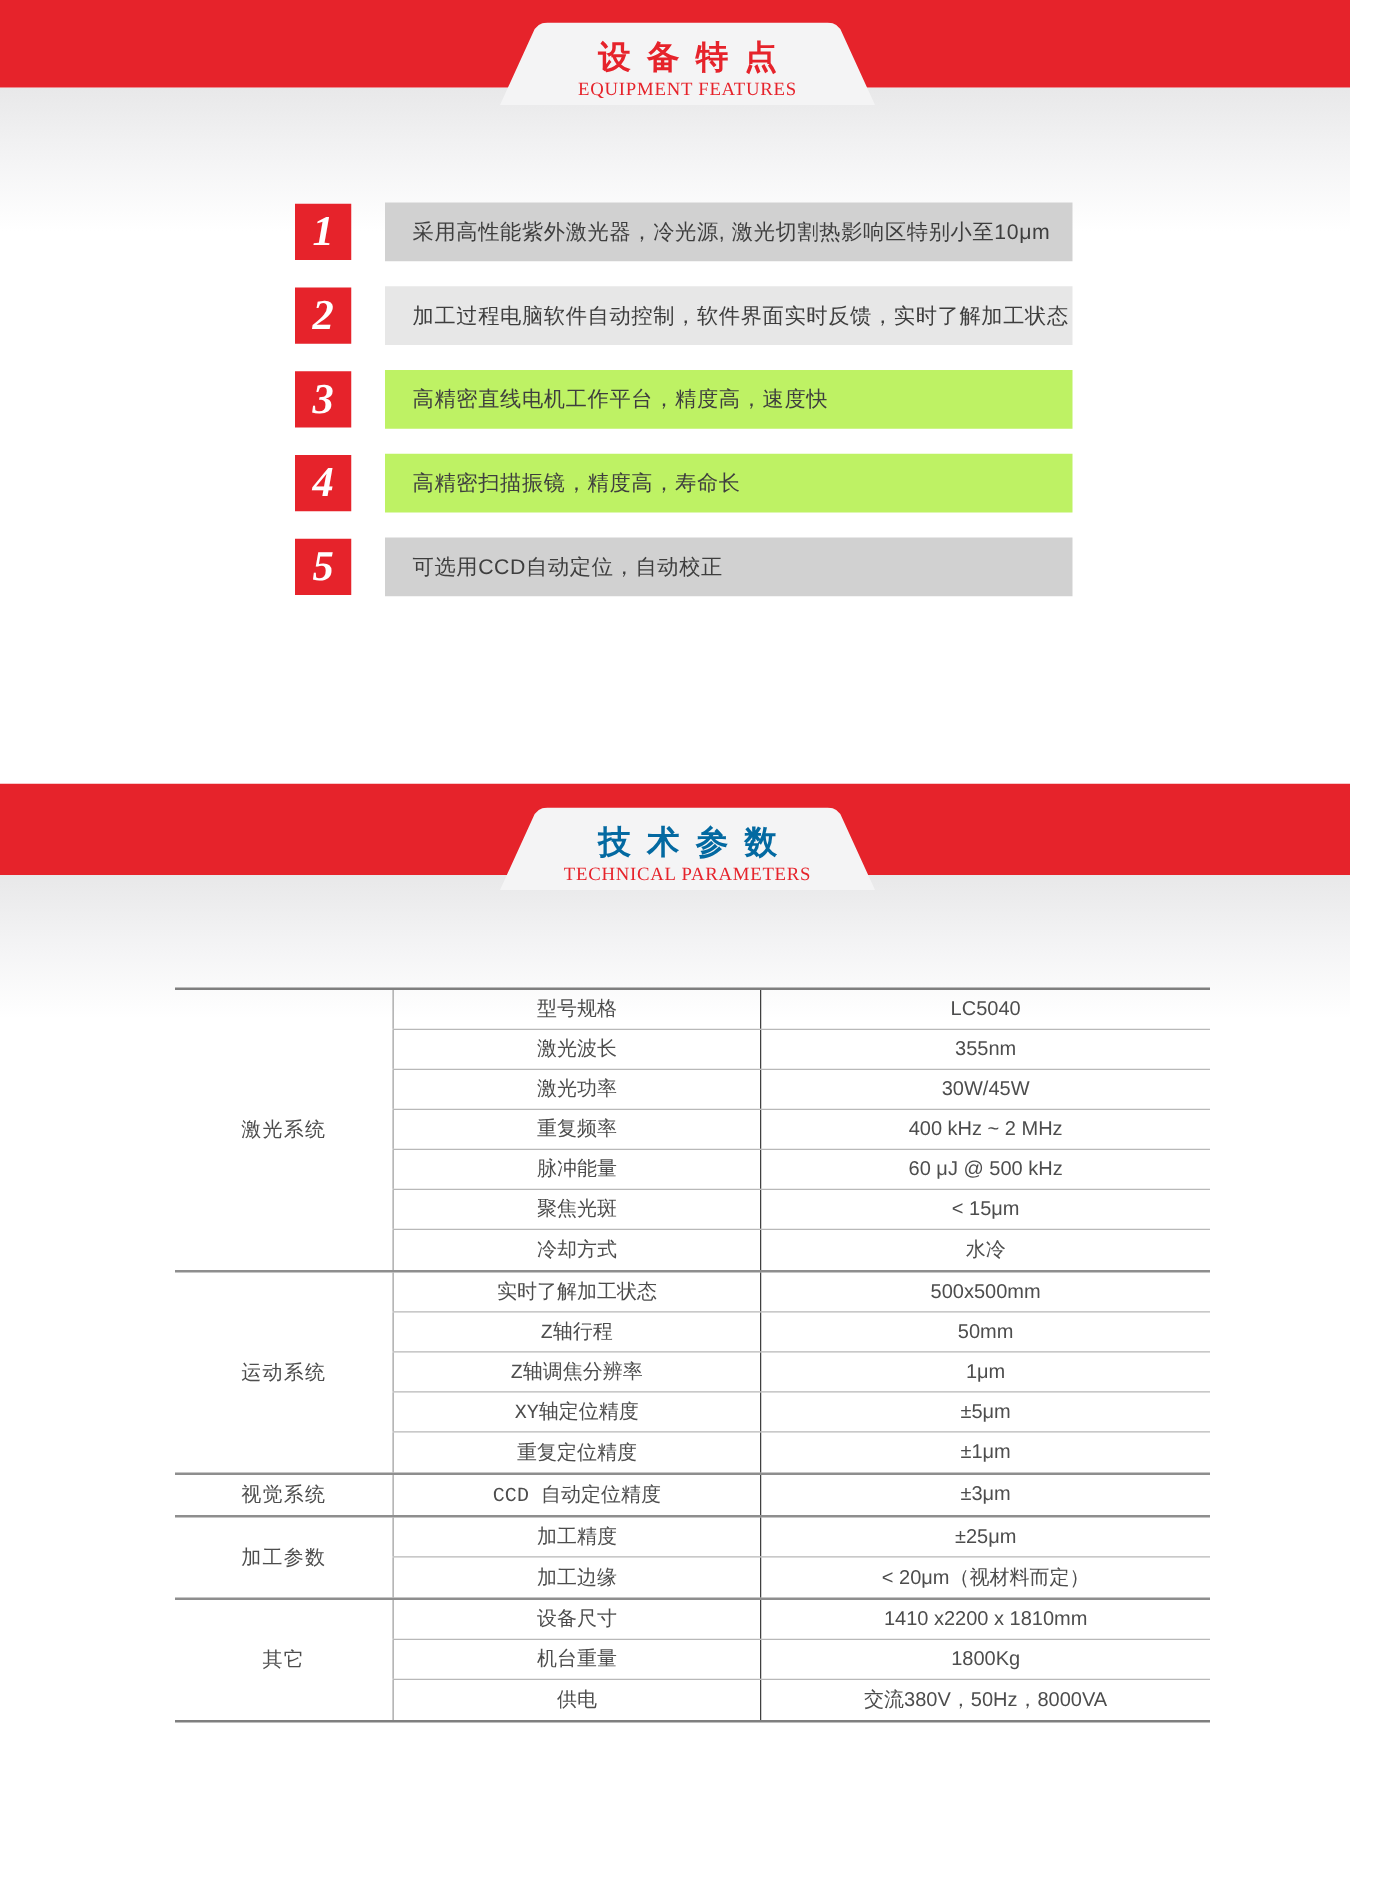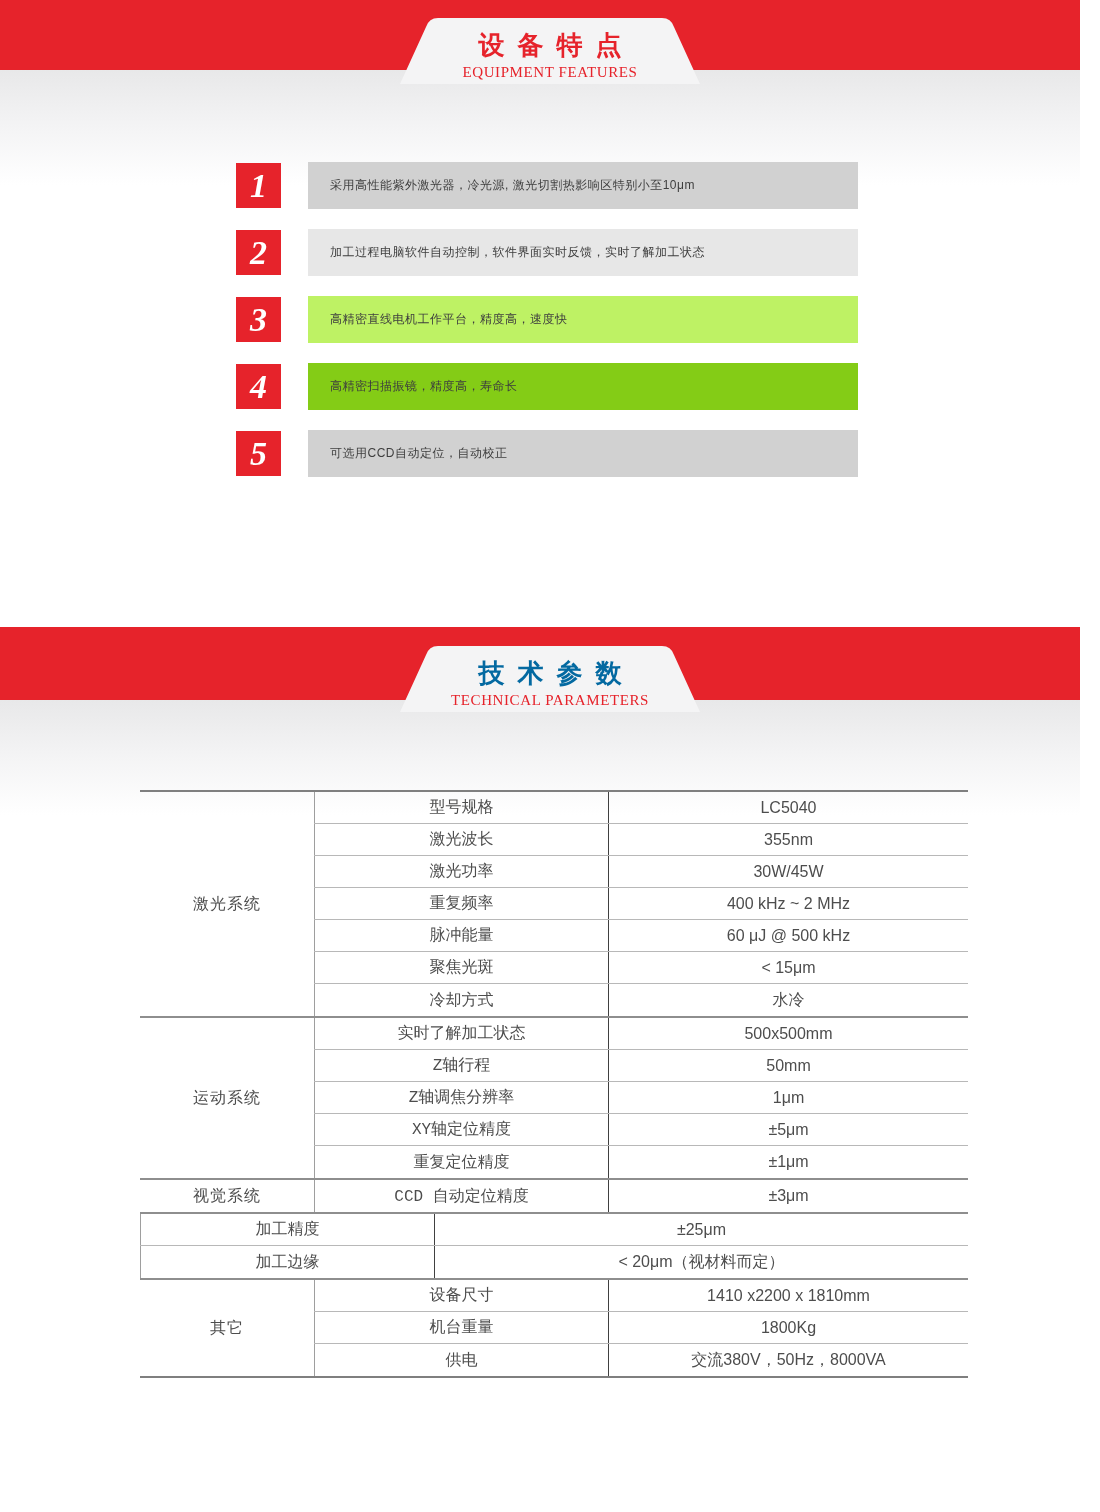--- a/index.html
+++ b/index.html
@@ -30,21 +30,21 @@
   .feature-row { display:flex; align-items:center; margin-bottom:20px; height:47px; }
   .feature-num {
     width:45px; height:45px; flex:0 0 45px; margin-right:27px;
     background:#e6232b; color:#ffffff;
     display:flex; align-items:center; justify-content:center;
     font-family:"Liberation Serif", serif; font-style:italic; font-weight:bold;
     font-size:34px; line-height:1;
   }
   .feature-bar {
     flex:1; height:47px; display:flex; align-items:center;
-    padding-left:22px; font-size:12px; color:#3e3e3e; letter-spacing:0.5px;
+    padding-left:22px; font-size:17px; color:#3e3e3e; letter-spacing:0.5px;
   }
 
   
   .spec-table {
     position:absolute; left:140px; top:790px; width:828px;
     border-top:2px solid #7f7f7f; border-bottom:2px solid #7f7f7f;
     color:#4d4d4d;
   }
   .spec-group { display:flex; border-bottom:2px solid #8e8e8e; }
   .spec-group:last-child { border-bottom:none; }
@@ -95,21 +95,21 @@
         </div>
       </div>
       <div class="feature-row">
         <div class="feature-num" style="background: rgb(230, 35, 43);">3</div>
         <div class="feature-bar" style="background: #bef264;">
           <span>高精密直线电机工作平台，精度高，速度快</span>
         </div>
       </div>
       <div class="feature-row">
         <div class="feature-num" style="background: rgb(230, 35, 43);">4</div>
-        <div class="feature-bar" style="background: #84cc16;">
+        <div class="feature-bar" style="background: #bef264;">
           <span>高精密扫描振镜，精度高，寿命长</span>
         </div>
       </div>
       <div class="feature-row">
         <div class="feature-num" style="background: rgb(230, 35, 43);">5</div>
         <div class="feature-bar" style="background: rgb(209, 209, 209);">
           <span>可选用CCD自动定位，自动校正</span>
         </div>
       </div>
     </div>
@@ -188,20 +188,21 @@
       <div class="spec-group">
         <div class="cat-cell">视觉系统</div>
         <div class="spec-rows">
           <div class="spec-row">
             <div class="label-cell">CCD 自动定位精度</div>
             <div class="value-cell">±3μm</div>
           </div>
         </div>
       </div>
       <div class="spec-group">
+        <div class="cat-cell">加工参数</div>
         <div class="spec-rows">
           <div class="spec-row">
             <div class="label-cell">加工精度</div>
             <div class="value-cell">±25μm</div>
           </div>
           <div class="spec-row">
             <div class="label-cell">加工边缘</div>
             <div class="value-cell">&lt; 20μm（视材料而定）</div>
           </div>
         </div>

